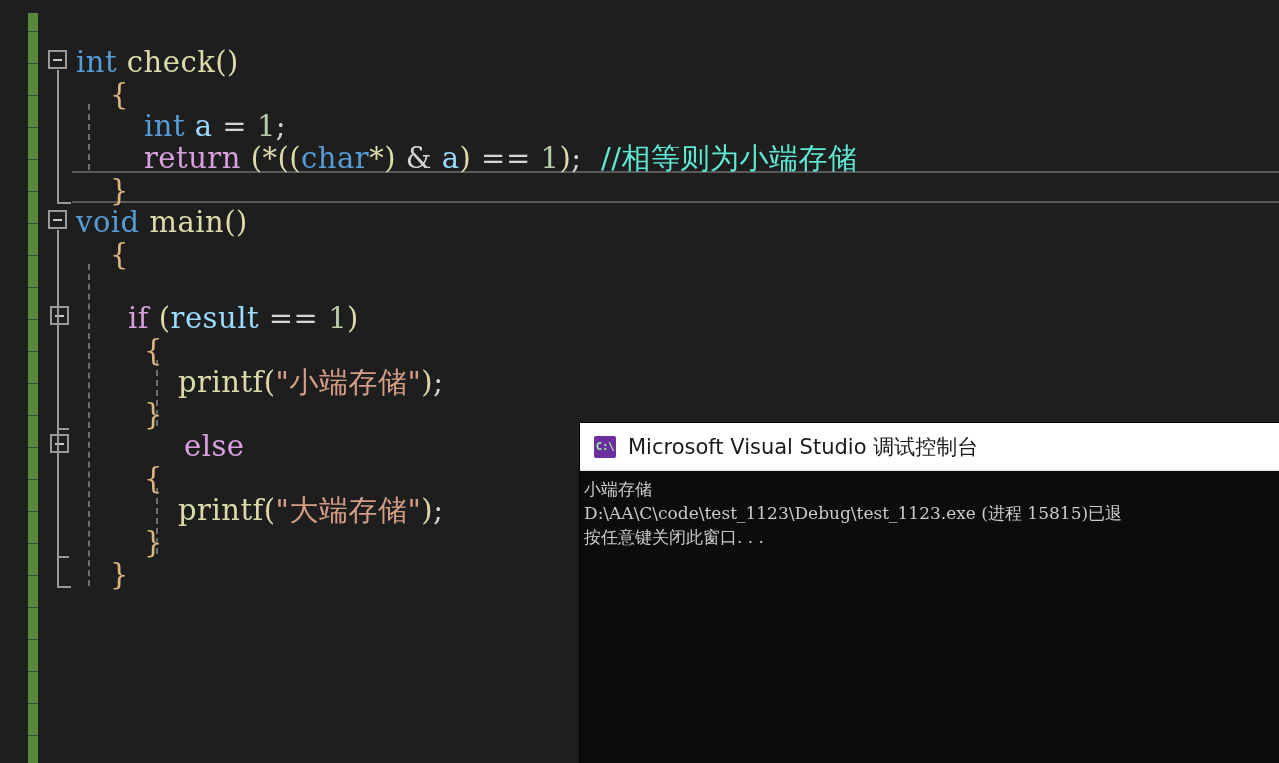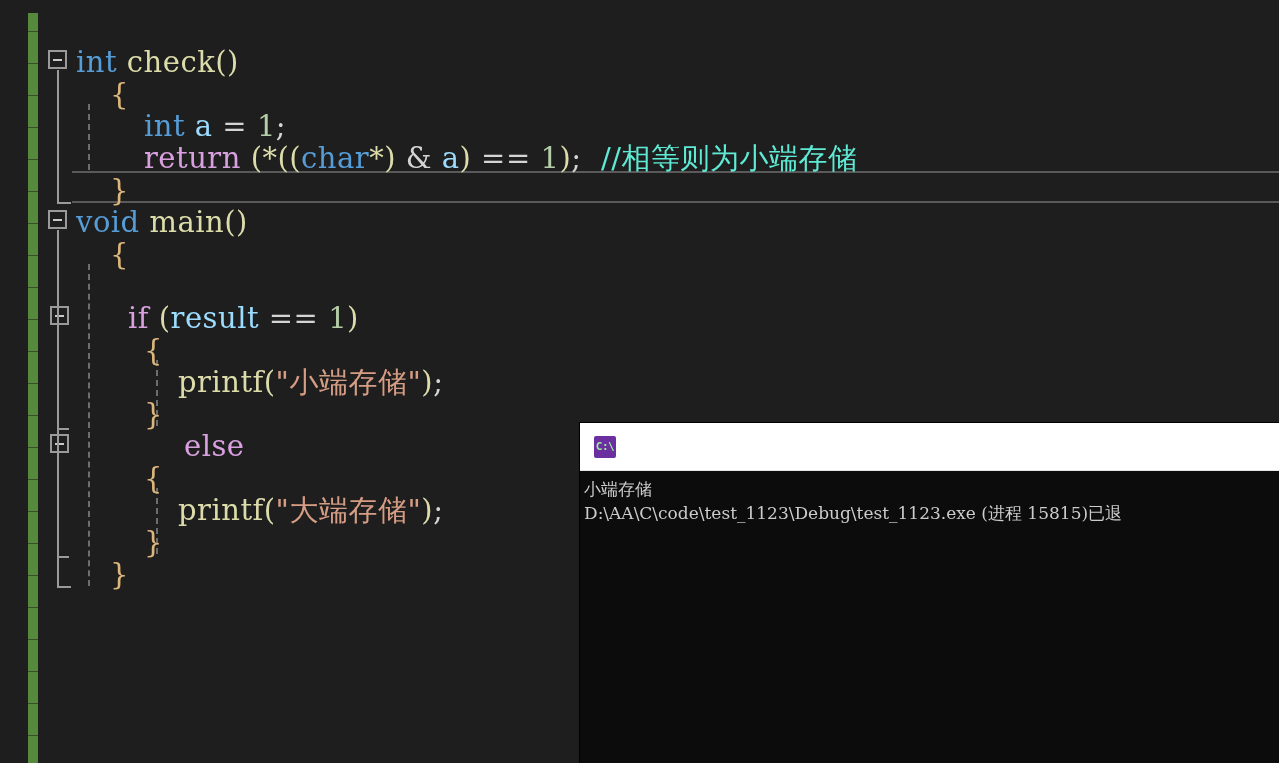--- a/index.html
+++ b/index.html
@@ -293,20 +293,22 @@
         <div class="line" style="left: 144px; top: 513px;"><span class="t-brc">}</span></div>
         <div class="line" style="left: 110px; top: 545px;"><span class="t-brc">}</span></div>
       </div>
   </div>
 
   <div class="console-win">
     <div class="console-titlebar">
       <div class="console-icon">
         <span>C:\</span>
       </div>
+      <div class="console-title-text">Microsoft Visual Studio 调试控制台</div>
     </div>
     <div class="console-body" id="console-body">
         <div class="console-line">小端存储</div>
         <div class="console-line">D:\AA\C\code\test_1123\Debug\test_1123.exe (进程 15815)已退</div>
+        <div class="console-line">按任意键关闭此窗口. . .</div>
       </div>
   </div>
 
 </div>
 
 </body></html>

